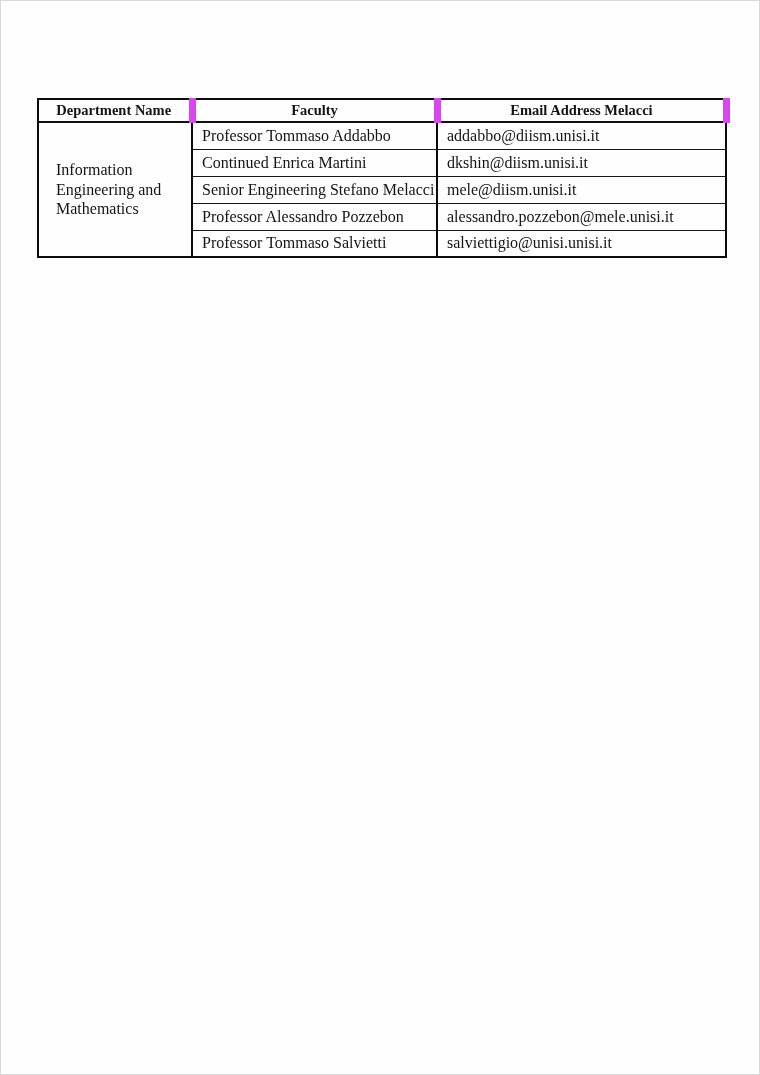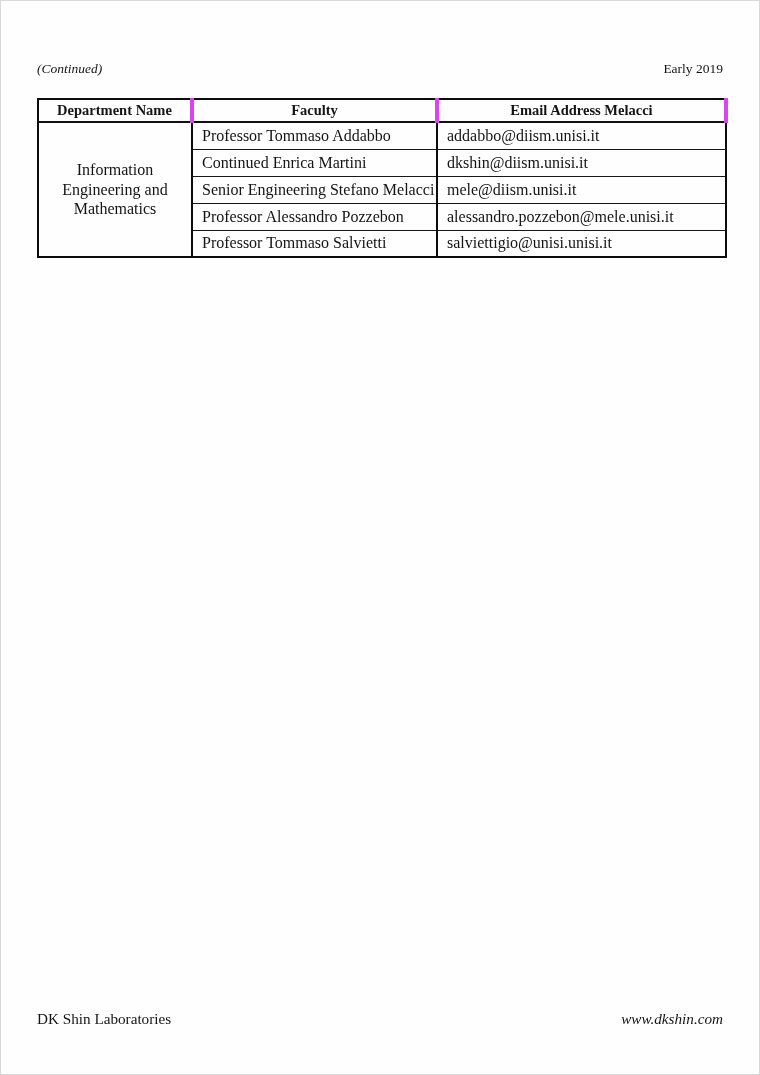--- a/index.html
+++ b/index.html
@@ -37,21 +37,21 @@
     width: 688px;
     border-collapse: collapse;
     table-layout: fixed;
     border: 2px solid #0c0c0c;
   }
   .faculty-table col.c1 { width: 154px; }
   .faculty-table col.c2 { width: 245px; }
   .faculty-table col.c3 { width: 289px; }
   .faculty-table th {
     border-left: 2px solid #0c0c0c;
-    border-right: 4px solid #d946ef;
+    border-right: 7px solid #d946ef;
     border-bottom: 2.5px solid #111111;
     height: 23px;
     font-size: 14.5px;
     font-weight: bold;
     text-align: center;
     vertical-align: middle;
     padding: 1px 6px 2px 6px;
   }
   .faculty-table td {
     border-left: 2px solid #0c0c0c;
@@ -60,21 +60,20 @@
     border-bottom: 1px solid #161616;
     height: 27px;
     font-size: 16px;
     vertical-align: middle;
     padding: 1px 9px;
     text-align: left;
     overflow: hidden;
     white-space: nowrap;
   }
   .faculty-table td.dept {
-    text-align: center;
     white-space: normal;
     line-height: 1.22;
     padding: 1px 17px;
   }
   .footer {
     position: absolute;
     left: 36px;
     right: 36px;
     top: 1009px;
     display: flex;
@@ -82,24 +81,20 @@
     align-items: baseline;
     font-size: 15.2px;
   }
   .site { font-style: italic; }
 </style>
 </head>
 <body>
 
 <div class="page">
 
-  <div class="topline">
-    <span class="continued">(Continued)</span>
-    <span class="date">Early 2019</span>
-  </div>
 
   <table class="faculty-table">
     <colgroup>
       <col class="c1">
         <col class="c2">
         <col class="c3">
     </colgroup>
     <thead>
       <tr>
         <th>Department Name</th>
@@ -125,18 +120,14 @@
         <td>Professor Alessandro Pozzebon</td>
         <td>alessandro.pozzebon@mele.unisi.it</td>
       </tr>
       <tr>
         <td>Professor Tommaso Salvietti</td>
         <td>salviettigio@unisi.unisi.it</td>
       </tr>
     </tbody>
   </table>
 
-  <div class="footer">
-    <span>DK Shin Laboratories</span>
-    <span class="site">www.dkshin.com</span>
-  </div>
 
 </div>
 
 </body></html>

